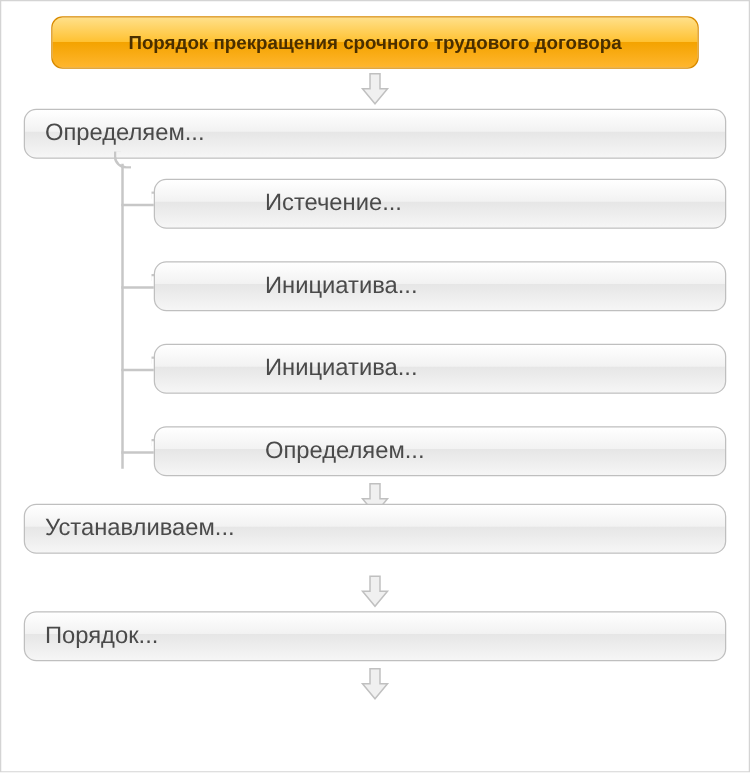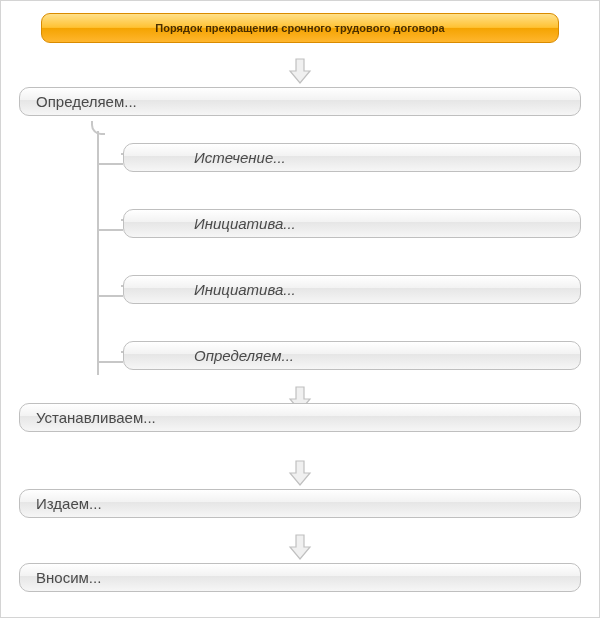--- a/index.html
+++ b/index.html
@@ -5,48 +5,47 @@
   html,body{margin:0;padding:0;font-family:Arial,Helvetica,sans-serif;background:#fff}
   .canvas{
     box-sizing:border-box;
     width:600px;height:618px;
     border:1px solid #d4d4d4;
     padding:14px 18px 10px 18px;
     position:relative;
   }
   .node{
     box-sizing:border-box;
-    height:29px;
+    height:40px;
     border:1px solid #bfbfbf;
     border-radius:10px;
     background:linear-gradient(to bottom,#ffffff 0%,#f2f2f2 45%,#e6e6e6 46%,#ededed 70%,#f6f6f6 100%);
     display:flex;
     align-items:center;
     padding:0 16px;
-    font-size:15px;
+    font-size:19px;
     color:#4a4a4a;
     position:absolute;
     left:18px;right:18px;
   }
   .node.title{
     left:40px;right:40px;
-    height:30px;
+    height:42px;
     border-radius:9px;
     border:1px solid #d98b00;
     background:linear-gradient(to bottom,#ffe08a 0%,#ffc233 48%,#f4a300 50%,#ffb62e 100%);
     color:#4a2f00;
     font-weight:bold;
     justify-content:center;
-    font-size:11px;
+    font-size:15px;
     text-align:center;
   }
   .node.sub{
     left:122px;right:18px;
-    padding-left:70px;
-    font-style:italic;
+    padding-left:88px;
   }
   
   .tree{
     position:absolute;
     left:96px;
     width:30px;
   }
   .tree .v{
     position:absolute;left:0;width:0;height:100%;
     border-left:2px solid #c7c7c7;
@@ -128,26 +127,23 @@
     <span>Устанавливаем...</span>
   </div>
 
   <div class="arrow" style="top:458px">
     <svg width="28" height="28" viewBox="0 0 28 28">
       <path d="M10 2 h8 v12 h6 l-10 12 l-10 -12 h6 z" fill="#f0f0f0" stroke="#c0c0c0" stroke-width="1.2"></path>
     </svg>
   </div>
 
   <div class="node" style="top:488px">
-    <span>Издаем...</span>
+    <span>Порядок...</span>
   </div>
 
   <div class="arrow" style="top:532px">
     <svg width="28" height="28" viewBox="0 0 28 28">
       <path d="M10 2 h8 v12 h6 l-10 12 l-10 -12 h6 z" fill="#f0f0f0" stroke="#c0c0c0" stroke-width="1.2"></path>
     </svg>
   </div>
 
-  <div class="node" style="top:562px">
-    <span>Вносим...</span>
-  </div>
 
 </div>
 
 </body></html>

